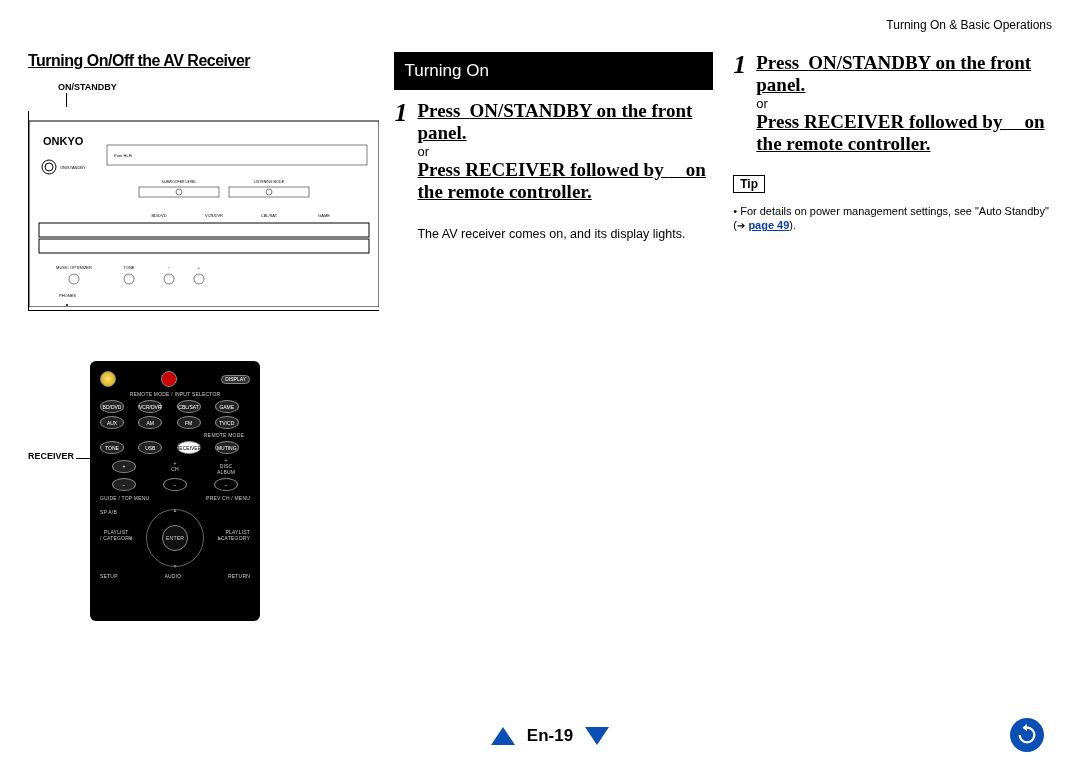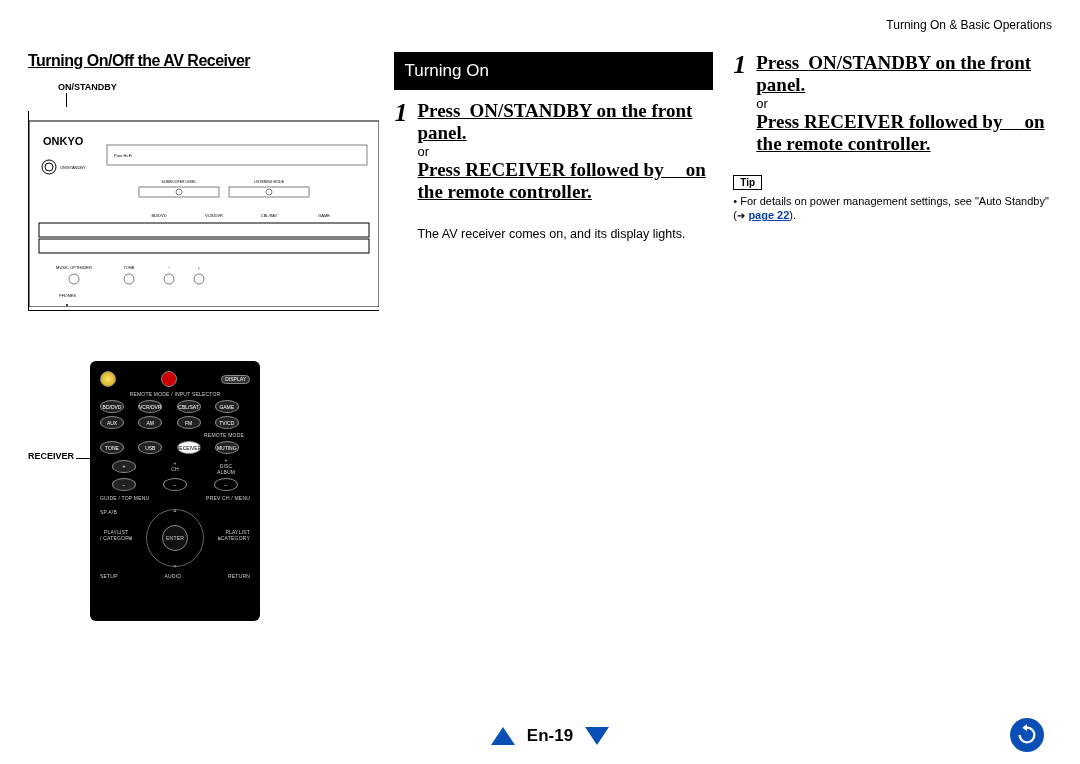--- a/index.html
+++ b/index.html
@@ -126,22 +126,22 @@
     font-weight: bold;
     line-height: 1;
   }
   .step-body { flex:1; }
   .bold { font-weight: bold; font-family: 'Times New Roman', serif; font-size:19px;text-decoration:underline;}
   .serif { font-family: Liberation Sans, sans-serif; font-size:13px;}
   .body-txt { font-size: 12.5px; line-height:1.35; margin-top:23px;}
 
   
   .tip-hdr {
-    display:inline-block; border:1px solid #000; padding:1px 6px; font-size:10px; font-weight:bold;
-    margin-top:14px; margin-bottom:4px;
+    display:inline-block; border:1px solid #000; padding:1px 6px; font-size:12px; font-weight:bold;
+    margin-top:14px; margin-bottom:11px;
   }
   .tip-body { font-size:11px; line-height:1.3;}
   .page-link { color:#0a3ea8; font-weight:bold; font-size:11px;}
   .arrow { font-size:10px;}
 
   
   .footer {
     position:absolute; bottom:18px; left:0; right:0; display:flex;
     align-items:center; justify-content:center; gap:12px;margin-left:20px;
   }
@@ -319,21 +319,21 @@
         <div class="bold">
           <span>Press </span><span>RECEIVER</span><span> followed by </span>   <span> on the remote controller.</span>
         </div>
       </div>
     </div>
 
     <div class="tip-hdr">Tip</div>
     <div class="tip-body">
       <span>•</span>
       <span>For details on power management settings, see "Auto Standby" (</span><span class="arrow">➔</span>
-      <a href="#" class="page-link">page 22</a><span>).</span>
+      <a href="#" class="page-link">page 49</a><span>).</span>
     </div>
   </div>
 
 </div>
 
 <div class="footer">
   <div class="tri tri-up"></div>
   <span class="page-num">En-19</span>
   <div class="tri tri-down"></div>
 </div>

